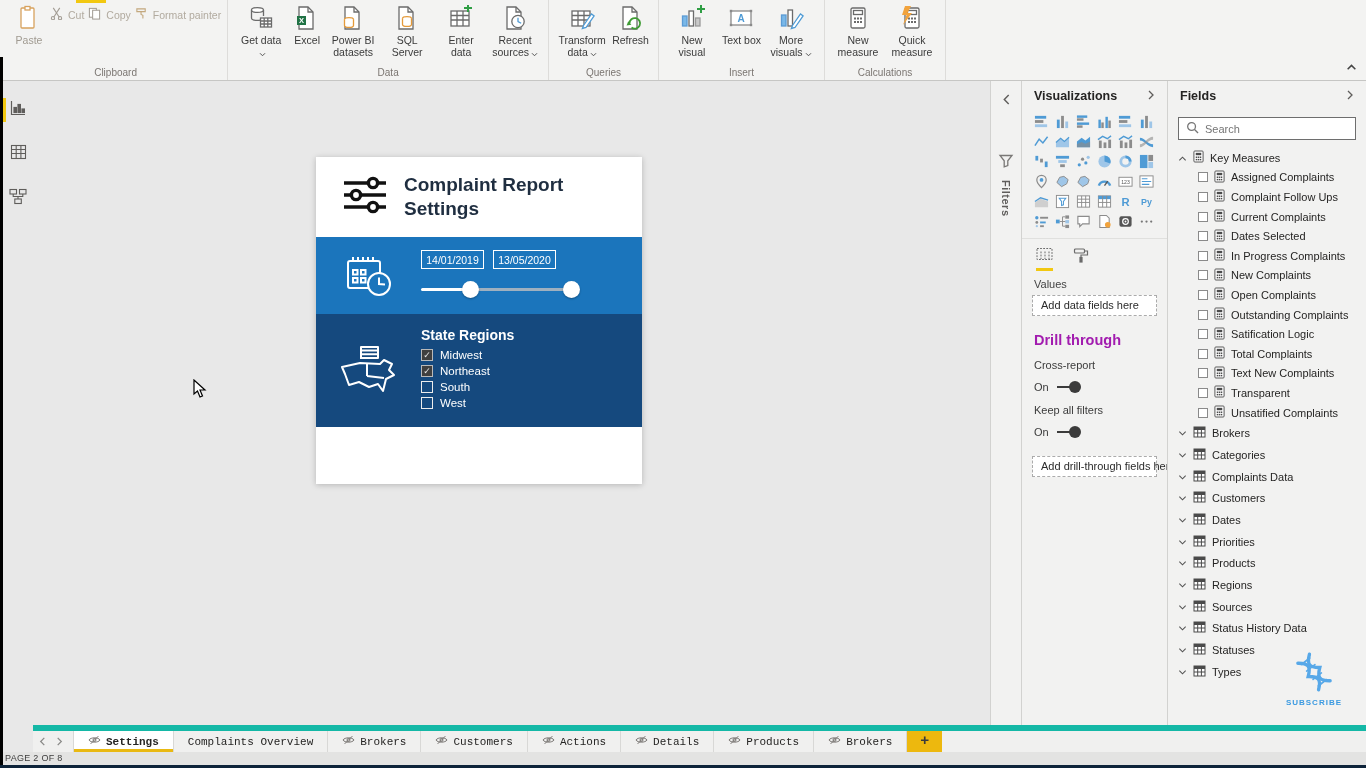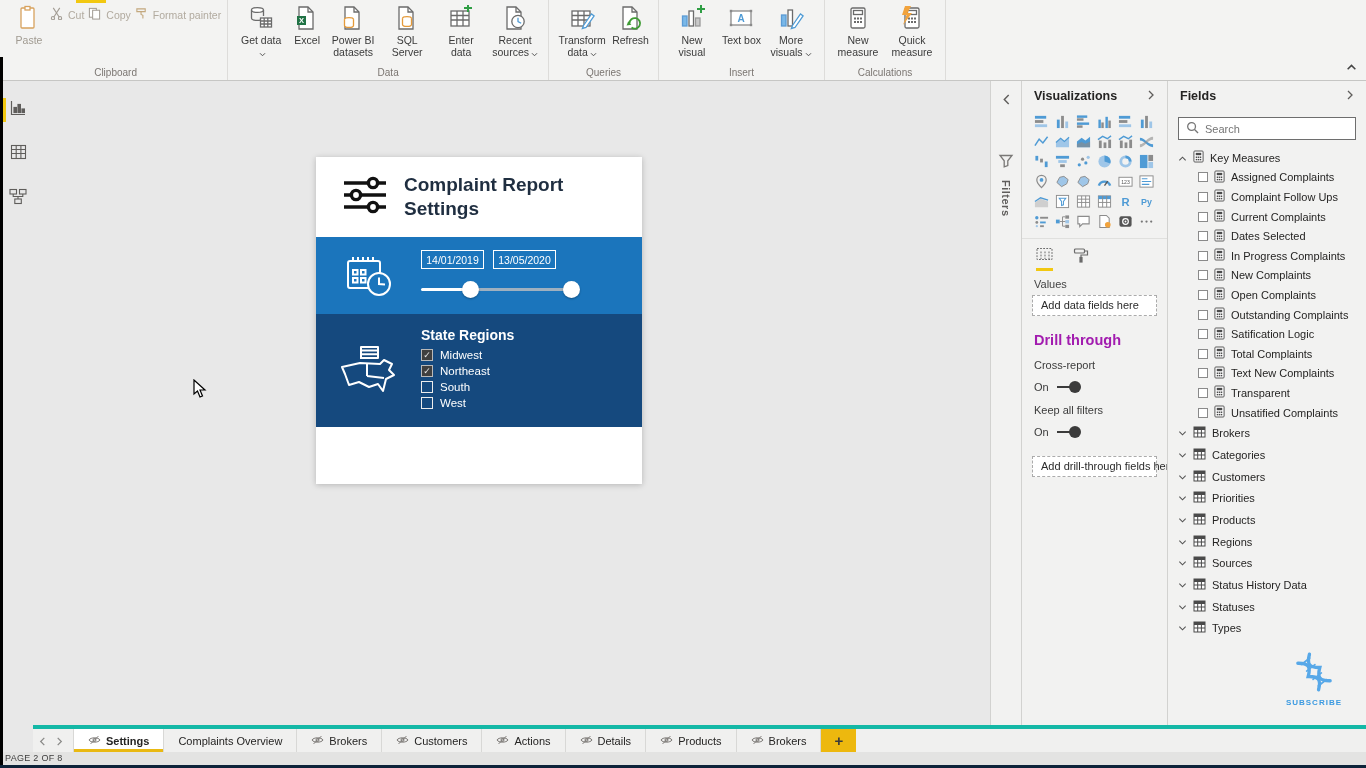--- a/index.html
+++ b/index.html
@@ -81,21 +81,21 @@
   .search-box input { border:none; outline:none; flex:1; font-size:11px; color:#333; font-family:"Liberation Sans", sans-serif; background:transparent; min-width:0; }
   .tree { margin-top:8px; font-size:11px; color:#252423; }
   .tree-row { display:flex; align-items:center; height:19.6px; gap:6px; padding-left:10px; cursor:pointer; white-space:nowrap; }
   .tree-row.measure { padding-left:30px; height:19.6px; }
   .tree-row.table { height:21.7px; }
   .f-chk { width:10px; height:10px; border:1px solid #8a8a8a; background:#fff; flex:none; }
   .subscribe { position:absolute; right:24px; bottom:18px; text-align:center; }
   .subscribe-label { font-size:8px; font-weight:bold; color:#3b9ae1; letter-spacing:1px; margin-top:1px; }
 
   
-  .tab-bar { position:absolute; left:33px; right:0; bottom:16px; height:27px; background:#f0f0ef; border-top:4px solid #14b8a6; display:flex; align-items:stretch; }
+  .tab-bar { position:absolute; left:33px; right:0; bottom:16px; height:27px; background:#f0f0ef; border-top:6px solid #14b8a6; display:flex; align-items:stretch;font-family:Liberation Mono, monospace; }
   .tab-nav { display:flex; align-items:center; gap:10px; padding:0 10px 0 6px; }
   .page-tab { display:flex; align-items:center; gap:5px; padding:0 14px; font-size:11px; color:#252423; border-right:1px solid #d8d8d6; cursor:pointer; position:relative; }
   .page-tab:first-of-type { border-left:1px solid #d8d8d6; }
   .page-tab.active { background:#fff; font-weight:bold; }
   .page-tab.active::after { content:""; position:absolute; left:0; right:0; bottom:0; height:3px; background:#e9b912; }
   .add-tab { width:35px; background:#edb80e; color:#3b3b3b; font-size:15px; font-weight:bold; display:flex; align-items:center; justify-content:center; cursor:pointer; }
   .status-bar { position:absolute; left:0; right:0; bottom:0; height:16px; background:#e3e3e2; font-size:9px; color:#3d3d3d; line-height:13px; padding-left:5px; letter-spacing:.3px; }
   .left-edge { position:absolute; left:0; top:57px; bottom:0; width:3px; background:#000; z-index:20; }
   .bottom-edge { position:absolute; left:0; right:0; bottom:0; height:3px; background:#0d2339; z-index:20; }
 
@@ -1008,21 +1008,43 @@
         </div>
         <div class="tree-row table">
           <span><svg width="9" height="7" viewBox="0 0 10 7" fill="none" stroke="#555" stroke-width="1.2">
               <path d="M1.5 1.5 L5 5 L8.5 1.5"></path>
             </svg></span>
           <span><svg width="13" height="12" viewBox="0 0 13 12">
               <rect x="1" y="1" width="11" height="10" fill="#fff" stroke="#4a4a4a"></rect>
               <rect x="1" y="1" width="11" height="3" fill="#4a4a4a"></rect>
               <path d="M1 7 H12 M4.7 4 V11 M8.4 4 V11" stroke="#4a4a4a" stroke-width="1"></path>
             </svg></span>
+          <span>Complaints Data</span>
+        </div>
+        <div class="tree-row table">
+          <span><svg width="9" height="7" viewBox="0 0 10 7" fill="none" stroke="#555" stroke-width="1.2">
+              <path d="M1.5 1.5 L5 5 L8.5 1.5"></path>
+            </svg></span>
+          <span><svg width="13" height="12" viewBox="0 0 13 12">
+              <rect x="1" y="1" width="11" height="10" fill="#fff" stroke="#4a4a4a"></rect>
+              <rect x="1" y="1" width="11" height="3" fill="#4a4a4a"></rect>
+              <path d="M1 7 H12 M4.7 4 V11 M8.4 4 V11" stroke="#4a4a4a" stroke-width="1"></path>
+            </svg></span>
           <span>Customers</span>
+        </div>
+        <div class="tree-row table">
+          <span><svg width="9" height="7" viewBox="0 0 10 7" fill="none" stroke="#555" stroke-width="1.2">
+              <path d="M1.5 1.5 L5 5 L8.5 1.5"></path>
+            </svg></span>
+          <span><svg width="13" height="12" viewBox="0 0 13 12">
+              <rect x="1" y="1" width="11" height="10" fill="#fff" stroke="#4a4a4a"></rect>
+              <rect x="1" y="1" width="11" height="3" fill="#4a4a4a"></rect>
+              <path d="M1 7 H12 M4.7 4 V11 M8.4 4 V11" stroke="#4a4a4a" stroke-width="1"></path>
+            </svg></span>
+          <span>Dates</span>
         </div>
         <div class="tree-row table">
           <span><svg width="9" height="7" viewBox="0 0 10 7" fill="none" stroke="#555" stroke-width="1.2">
               <path d="M1.5 1.5 L5 5 L8.5 1.5"></path>
             </svg></span>
           <span><svg width="13" height="12" viewBox="0 0 13 12">
               <rect x="1" y="1" width="11" height="10" fill="#fff" stroke="#4a4a4a"></rect>
               <rect x="1" y="1" width="11" height="3" fill="#4a4a4a"></rect>
               <path d="M1 7 H12 M4.7 4 V11 M8.4 4 V11" stroke="#4a4a4a" stroke-width="1"></path>
             </svg></span>

